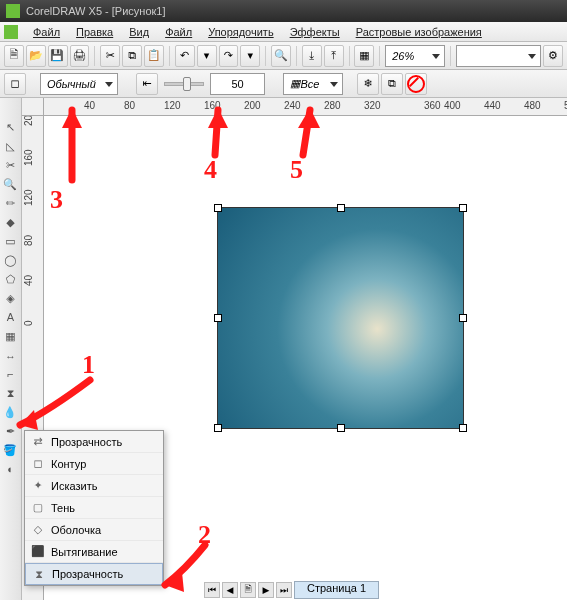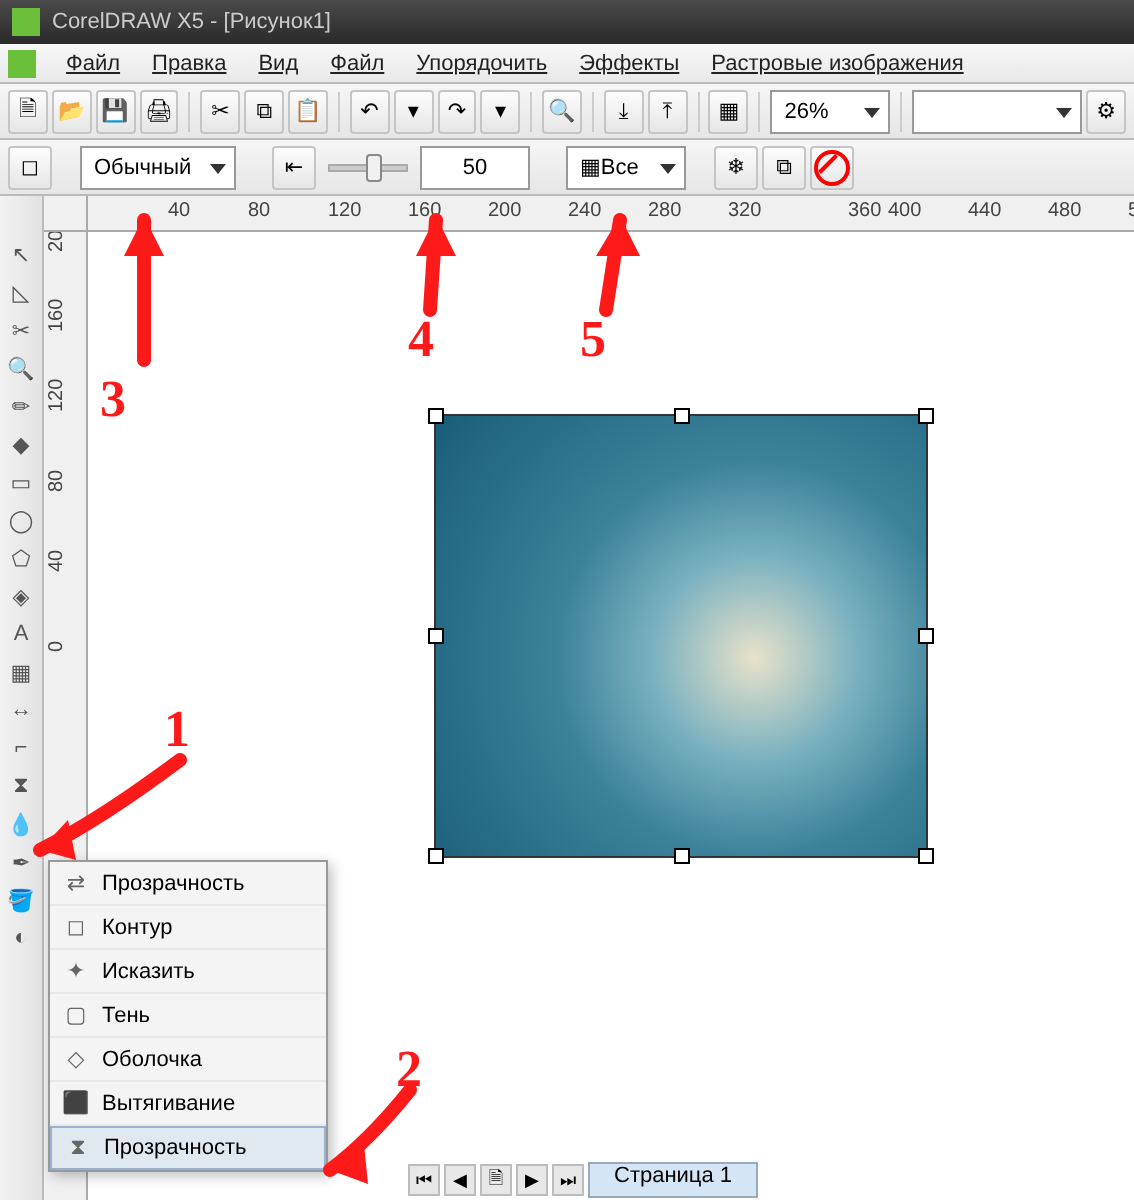--- a/index.html
+++ b/index.html
@@ -6,21 +6,21 @@
   body { width: 567px; height: 600px; background: #f0f0f0; overflow: hidden; position: relative; }
   .titlebar { height: 22px; background: linear-gradient(#4a4a4a,#2a2a2a); display: flex; align-items: center; padding-left: 6px; color: #ccc; gap: 6px; position:relative; }
   .titlebar .app-icon { width: 14px; height: 14px; background: #6bbf3a; display: inline-block; }
   .titlebar .title-txt { color: #ccc; }
   .menubar { height: 20px; background: linear-gradient(#f8f8f8,#e8e8e8); display: flex; align-items: center; padding-left: 4px; gap: 2px; border-bottom: 1px solid #bbb;}
   .menubar .mm-icon { width:14px;height:14px;background:#6bbf3a;display:inline-block;margin-right:6px;}
   .menu-item { padding: 2px 7px; text-decoration: underline; color:#222; }
   .toolbar1, .toolbar2 { height: 28px; background: linear-gradient(#f6f6f6,#e6e6e6); display: flex; align-items: center; padding: 0 4px; gap: 2px; border-bottom: 1px solid #bbb;}
   .tb-btn { width: 22px; height: 22px; background: linear-gradient(#fcfcfc,#e6e6e6); border: 1px solid #c5c5c5; display: flex; align-items: center; justify-content: center; border-radius: 2px; }
   .tb-sep { width: 1px; height: 20px; background: #ccc; margin: 0 3px; }
-  .combo { height: 22px; background: #fff; border: 1px solid #999; display: flex; align-items: center; padding: 0 16px 0 6px; position: relative; min-width: 70px; }
+  .combo { height: 22px; background: #fff; border: 1px solid #999; display: flex; align-items: center; padding: 0 16px 0 6px; position: relative; min-width: 70px; font-style: italic; }
   .combo .caret { position: absolute; right: 4px; top: 8px; width: 0; height: 0; border-left: 4px solid transparent; border-right: 4px solid transparent; border-top: 5px solid #333; }
   .numbox { height: 22px; width: 55px; background: #fff; border: 1px solid #999; display:flex; align-items:center; justify-content:center; }
   .slider { width: 40px; height: 4px; background: #ccc; border:1px solid #aaa; position:relative; margin: 0 4px;}
   .slider .thumb { position:absolute; top:-6px; left:18px; width:8px; height:14px; background:#f0f0f0; border:1px solid #888; border-radius:2px;}
   .left-toolbox { position: absolute; left: 0; top: 98px; width: 22px; bottom: 0; background: linear-gradient(90deg,#f2f2f2,#e2e2e2); border-right: 1px solid #bbb; display: flex; flex-direction: column; align-items: center; padding-top: 20px; gap: 1px;}
   .lt-btn { width: 18px; height: 18px; display: flex; align-items: center; justify-content: center; color: #555; }
   .canvas-area { position: absolute; left: 22px; top: 98px; right: 0; bottom: 0; background: #fff; overflow:hidden; }
   .ruler-h { position:absolute; left:22px; top:0; right:0; height:18px; background:#f0f0f0; border-bottom:1px solid #aaa; z-index:2;}
   .ruler-h .tick-lbl { position:absolute; top:2px; font-size:10px; color:#444; }
   .ruler-v { position:absolute; left:0; top:18px; width:22px; bottom:0; background:#f0f0f0; border-right:1px solid #aaa; z-index:2;}

